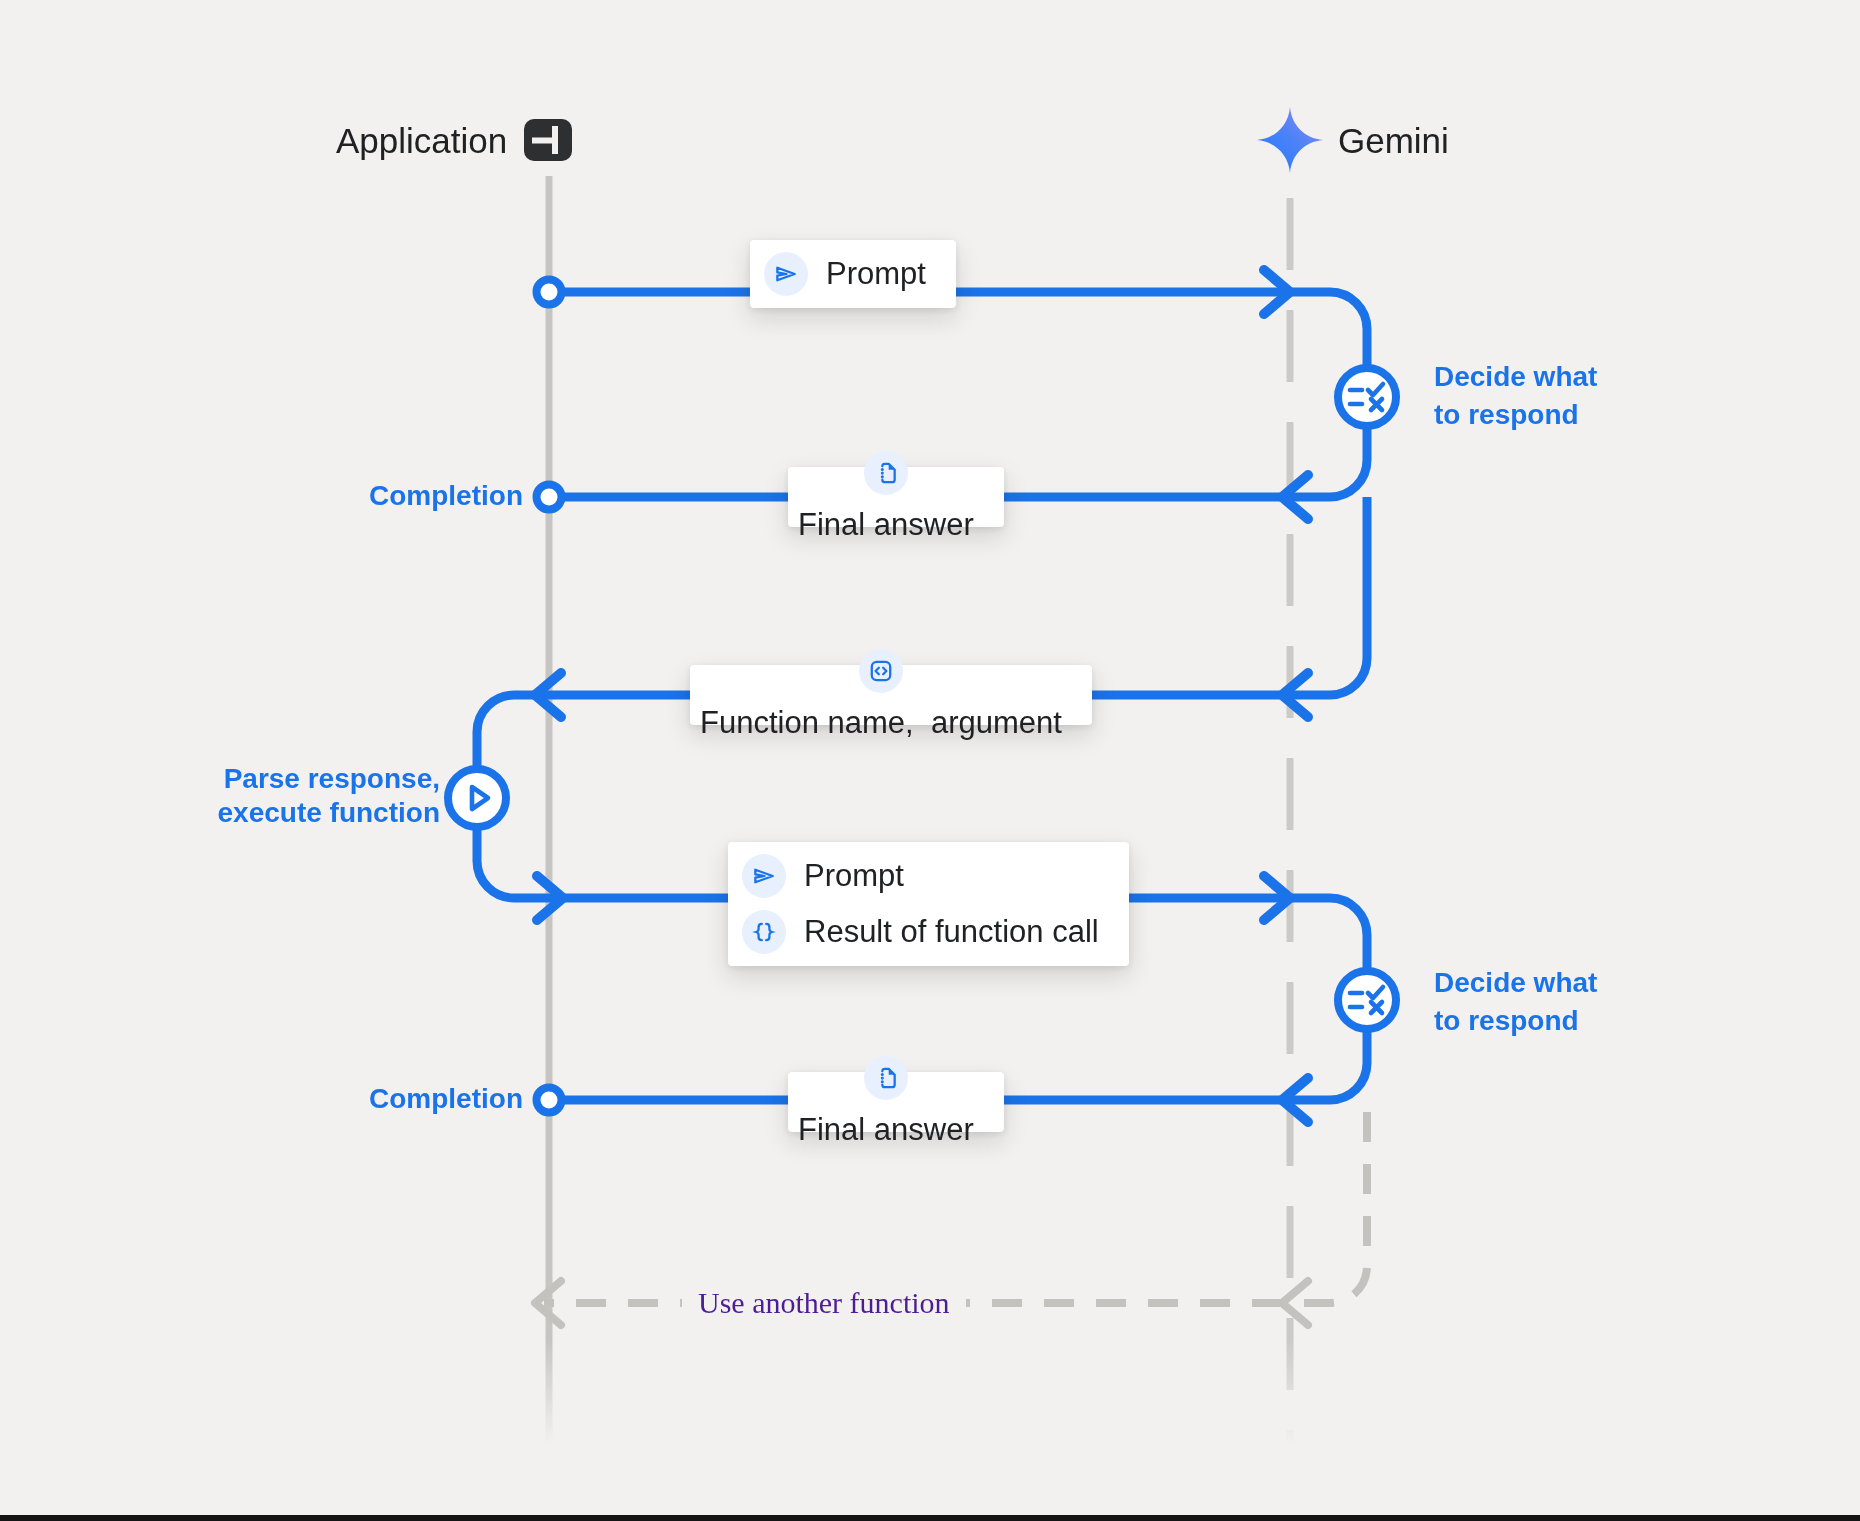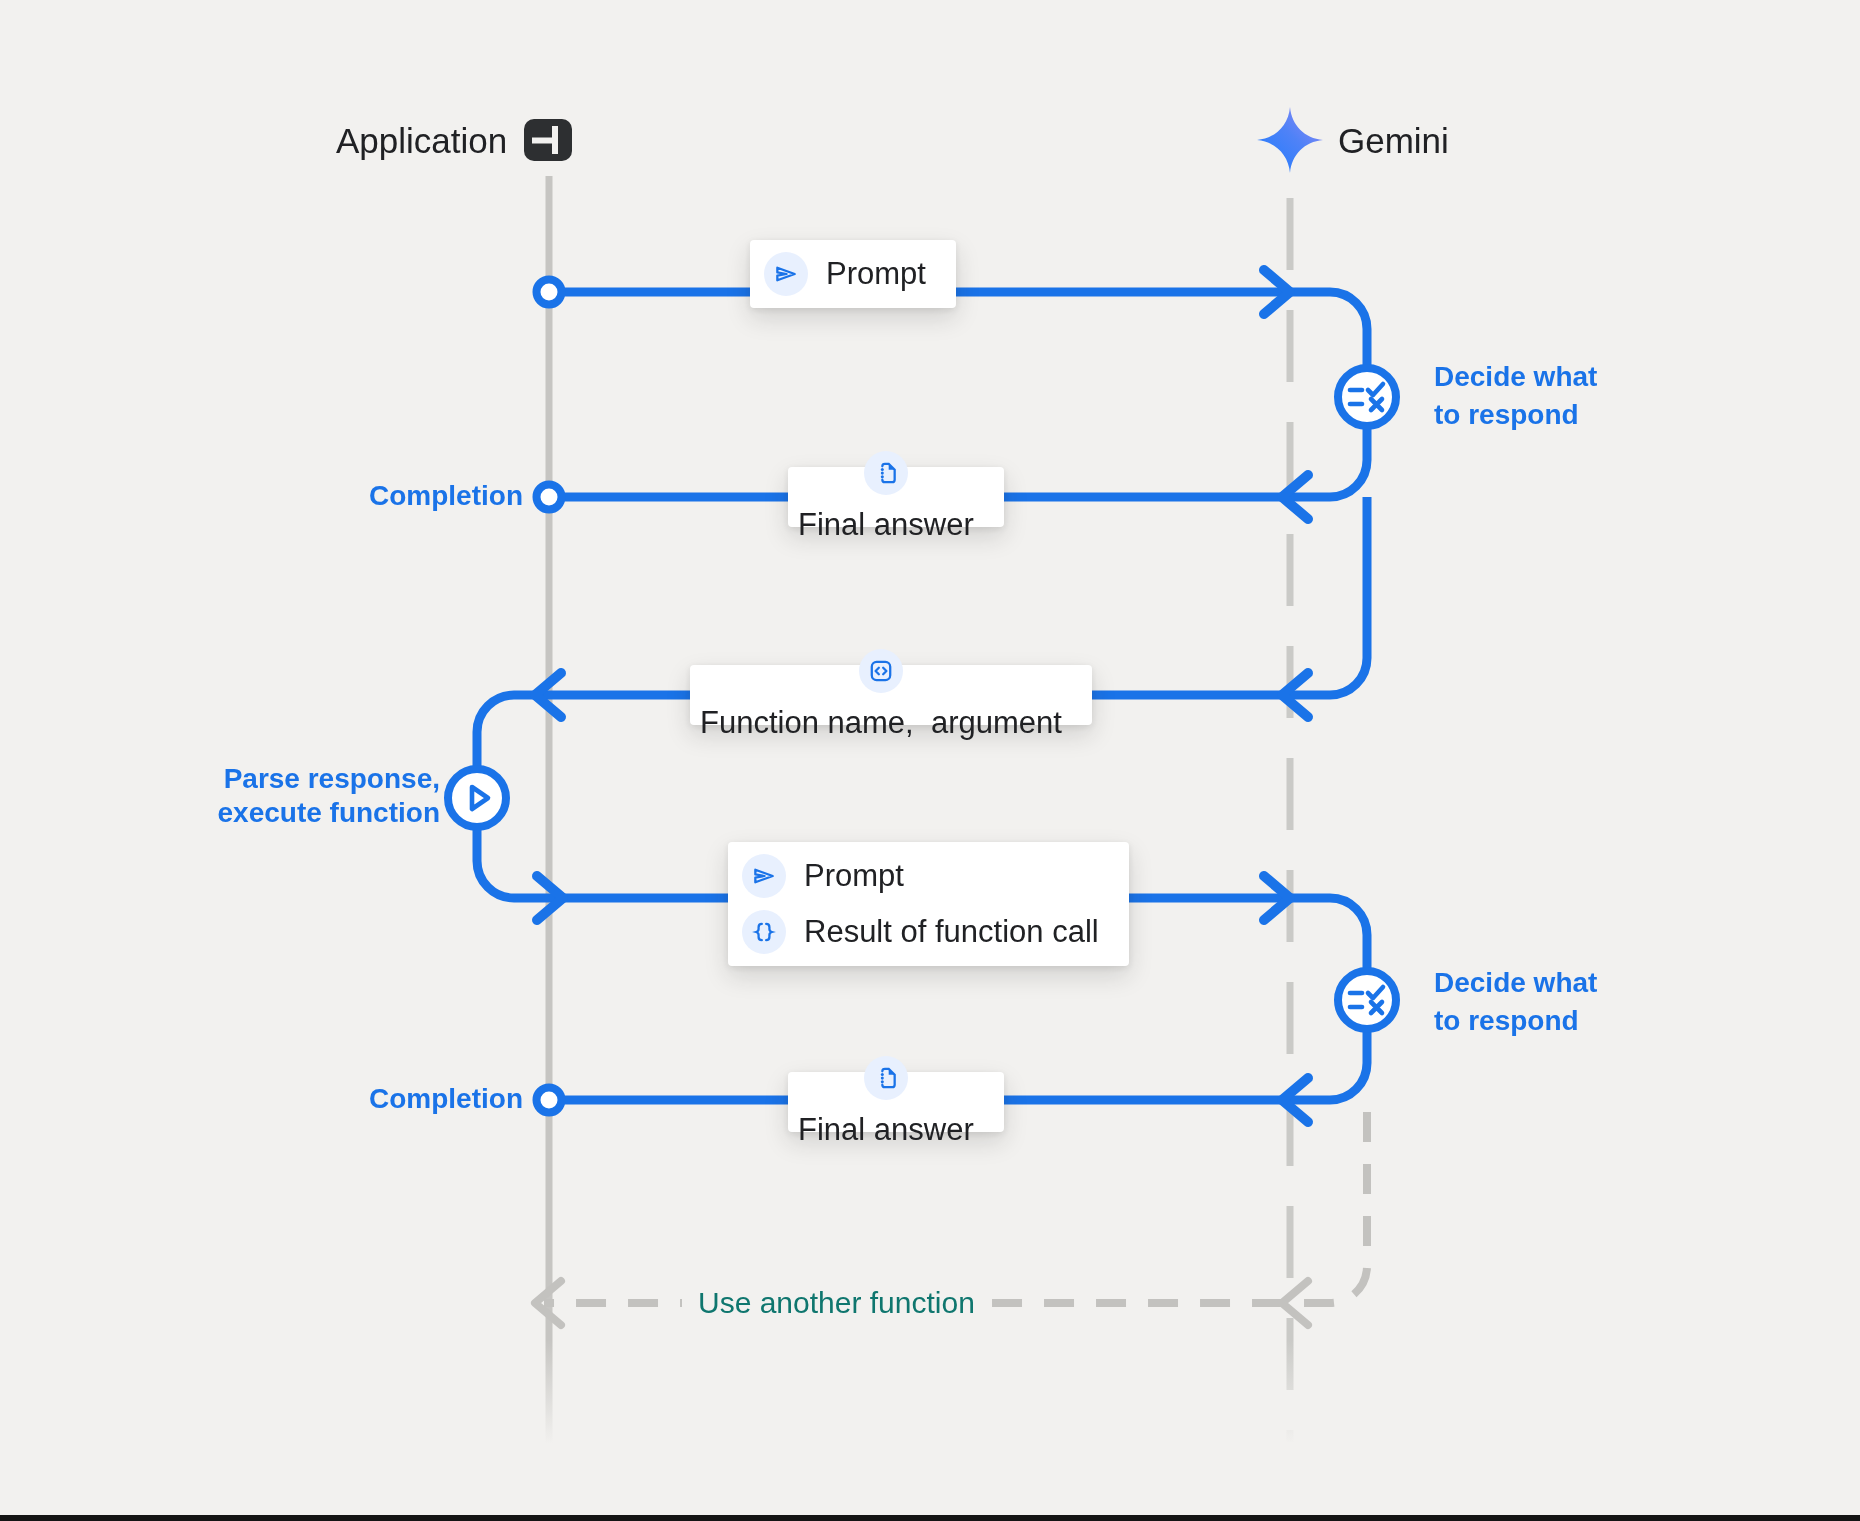--- a/index.html
+++ b/index.html
@@ -12,21 +12,21 @@
         box-shadow:0 10px 24px rgba(32,33,36,.15),0 2px 6px rgba(32,33,36,.09);
         display:flex;flex-direction:column;justify-content:center;gap:12px;
         padding:12px 30px 12px 14px;}
   .pill.single{align-items:center;height:60px;padding:0 30px 0 10px;box-sizing:border-box;}
   .pill-row{display:flex;align-items:center;gap:18px;}
   .chip{width:44px;height:44px;border-radius:50%;background:#e8f0fe;flex:0 0 auto;
         display:flex;align-items:center;justify-content:center;}
   .pill-label{font-size:31px;color:#202124;white-space:pre;}
   .blue-label{font-size:28px;font-weight:700;color:#1a73e8;line-height:38px;}
   .right-align{text-align:right;}
-  .loop-label{font-size:30px;font-weight:500;color:#0f766e;background:#f2f1ef;padding:0 16px;line-height:42px;}
+  .loop-label{font-size:30px;font-weight:500;color:#4c1d95;background:#f2f1ef;padding:0 16px;line-height:42px;font-family:Liberation Serif, serif;}
   .fade-bottom{position:absolute;left:0;top:1340px;width:1860px;height:130px;
                background:linear-gradient(to bottom,rgba(242,241,239,0) 0%,#f2f1ef 80%);pointer-events:none;}
   .footer-bar{position:absolute;left:0;bottom:0;width:1860px;height:6px;background:#141414;}
 </style>
 </head>
 <body>
 
 <div class="canvas">
 
   <svg class="wires" width="1860" height="1521" viewBox="0 0 1860 1521">

